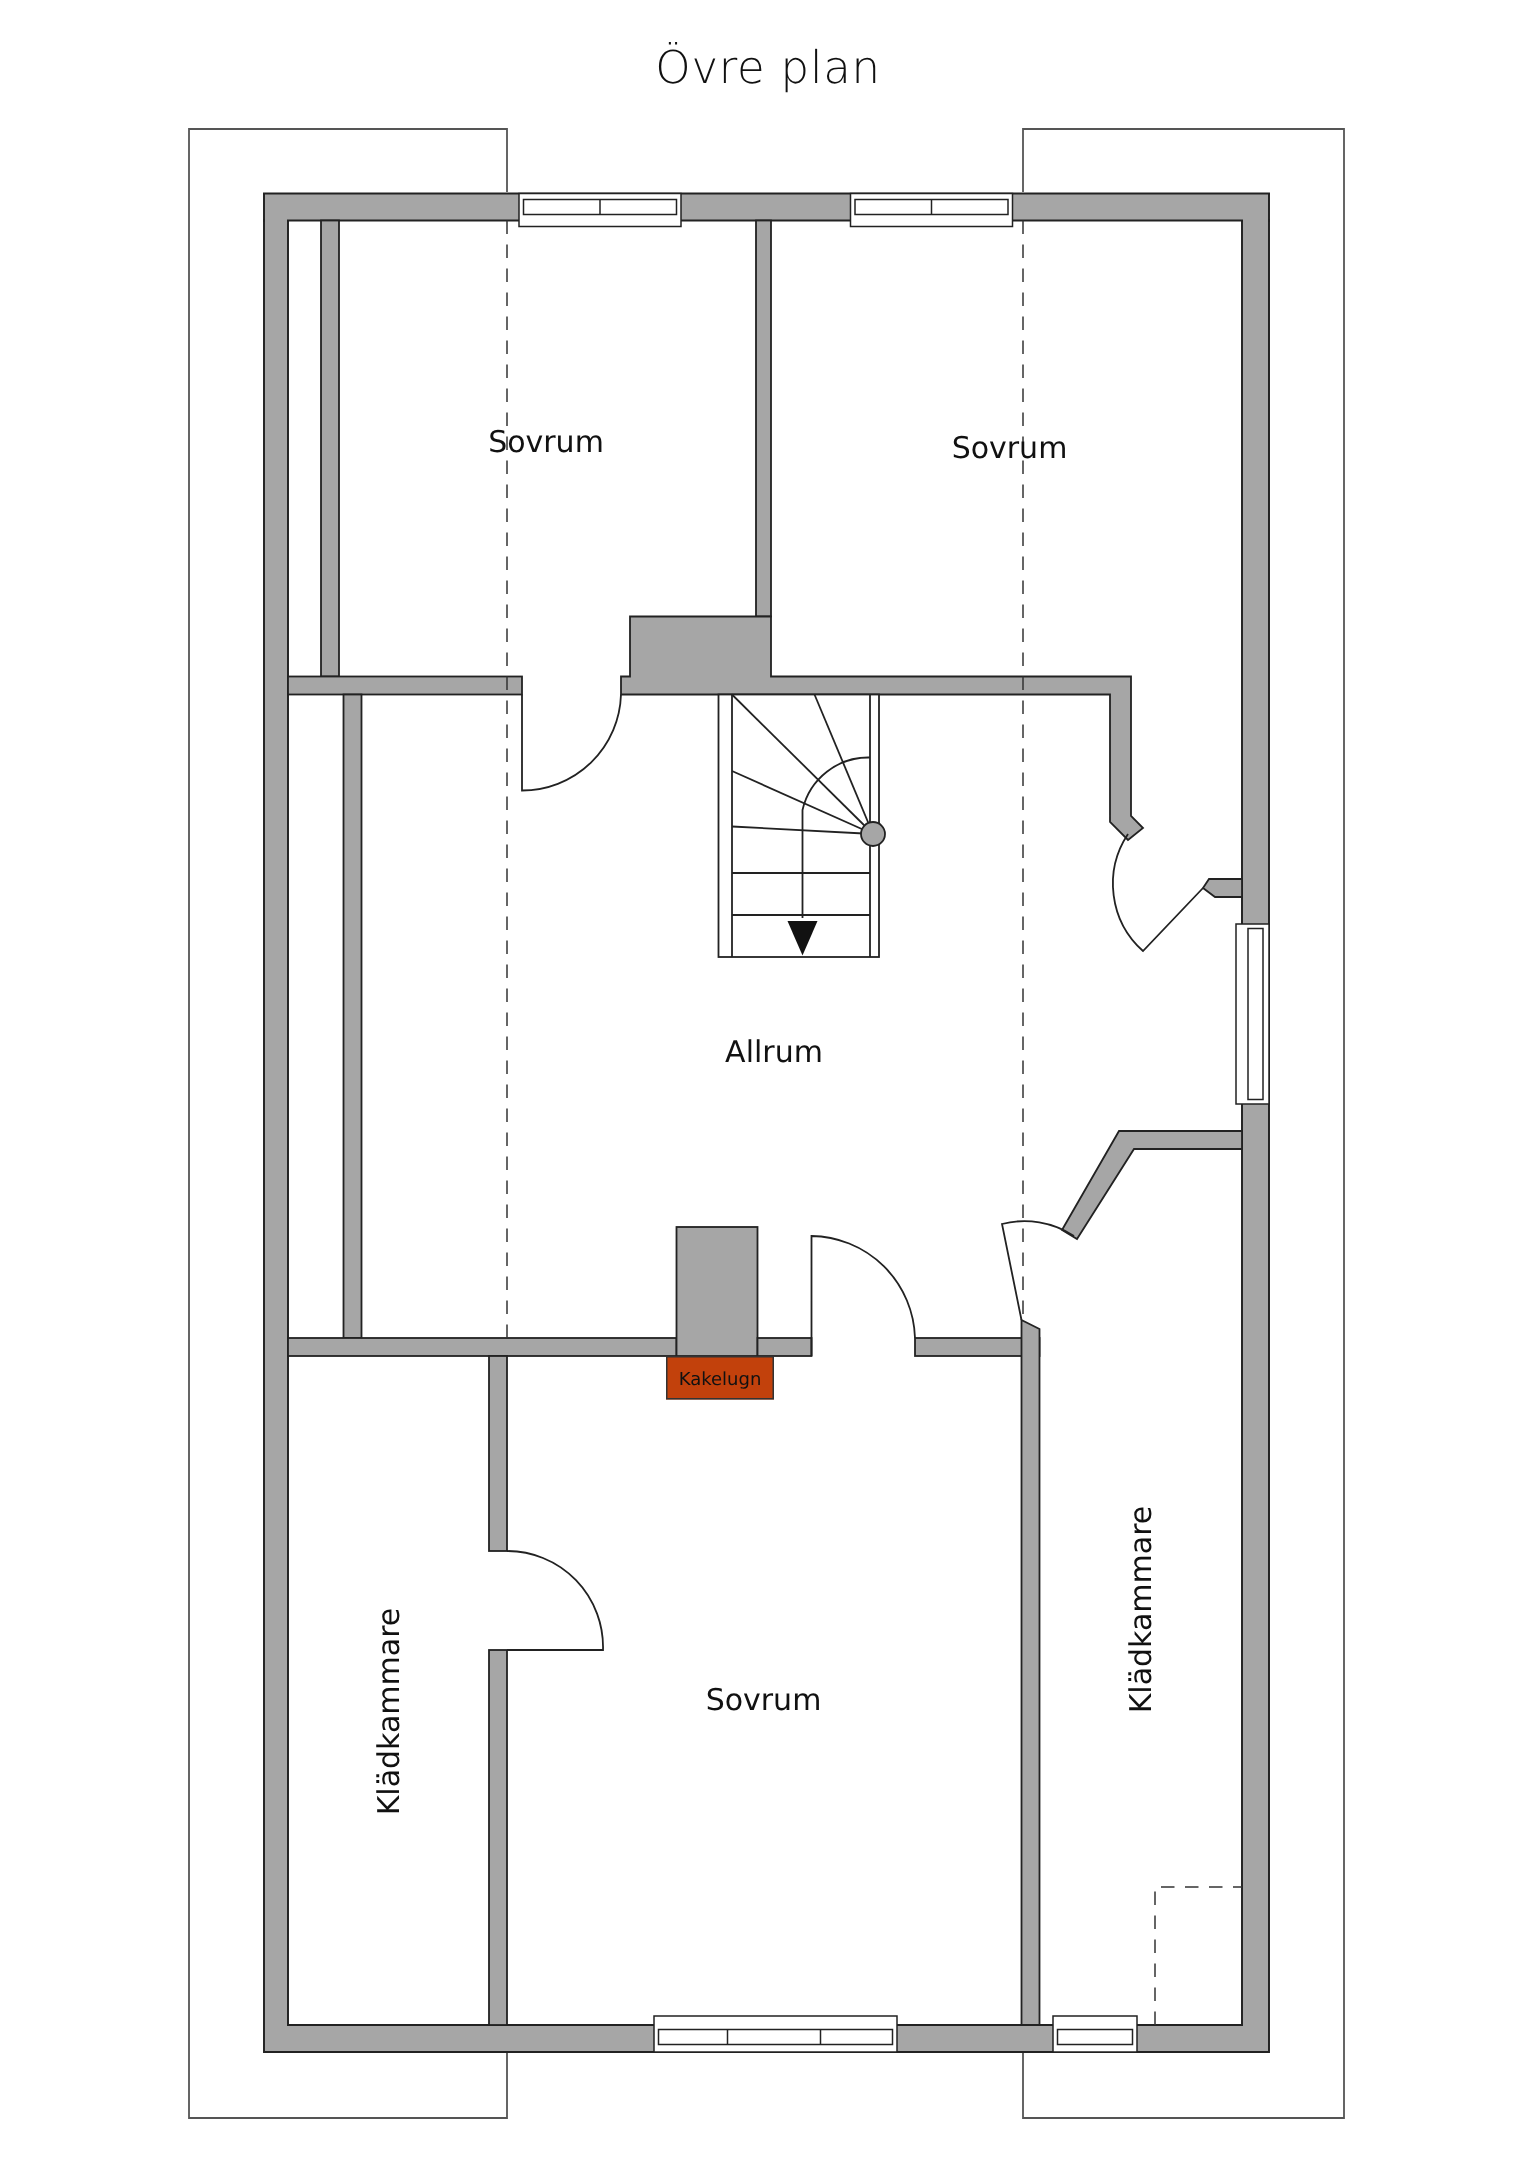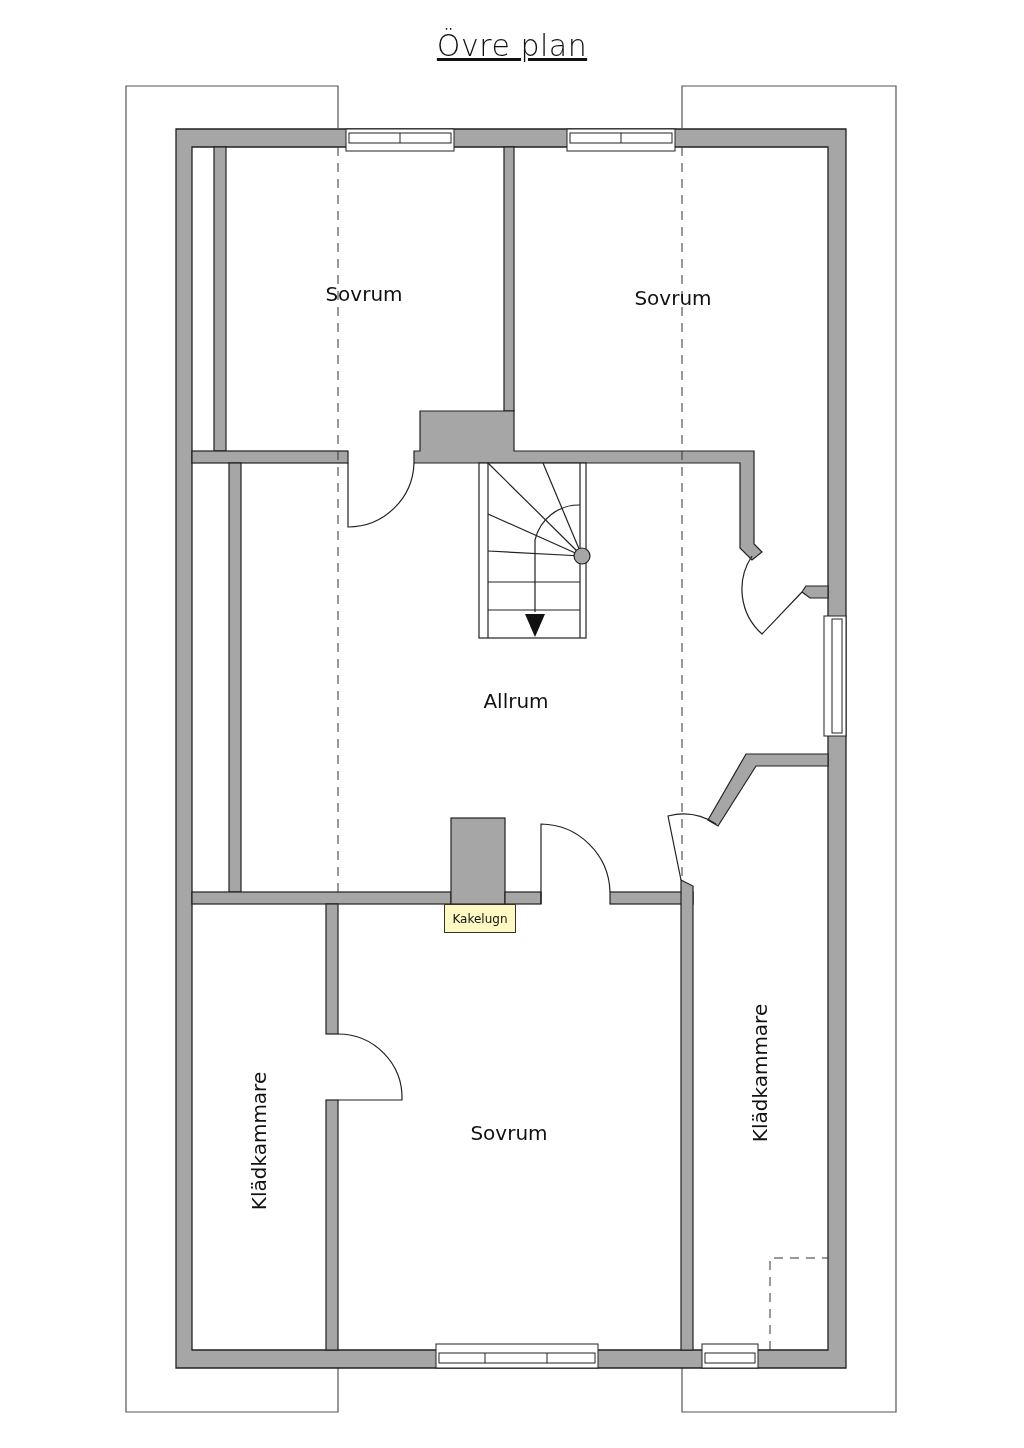--- a/index.html
+++ b/index.html
@@ -1,21 +1,21 @@
 <!DOCTYPE html>
 <html><head>
 <meta charset="utf-8">
 <style>
   html, body { margin: 0; padding: 0; background: #ffffff; }
   body { width: 1024px; height: 1448px; position: relative; overflow: hidden; font-family: "DejaVu Sans", sans-serif; }
-  .title { position: absolute; top: 28px; left: 0; width: 1024px; text-align: center; font-size: 30px; color: #111; font-weight: 300; letter-spacing: 0.5px; text-decoration: underline; }
+  .title { position: absolute; top: 28px; left: 0; width: 1024px; text-align: center; font-size: 30px; color: #111; font-weight: 300; letter-spacing: 0.5px; }
   svg.plan { position: absolute; left: 0; top: 0; }
   .lbl { position: absolute; font-size: 20px; color: #111; white-space: nowrap; transform: translate(-50%, -50%); }
   .lbl.rot { transform: translate(-50%, -50%) rotate(-90deg); }
-  .kakel { position: absolute; left: 444px; top: 904px; width: 72px; height: 29px; border: 1px solid #333; background: #fef9c3; font-size: 12px; line-height: 29px; text-align: center; color: #111; box-sizing: border-box; }
+  .kakel { position: absolute; left: 444px; top: 904px; width: 72px; height: 29px; border: 1px solid #333; background: #c2410c; font-size: 12px; line-height: 29px; text-align: center; color: #111; box-sizing: border-box; }
 </style>
 </head>
 <body>
 
 <div class="title">Övre plan</div>
 
 <svg class="plan" width="1024" height="1448" viewBox="0 0 1024 1448">
 
   <g fill="none" stroke="#555" stroke-width="1.2">
     <polyline points="338,128 338,86 126,86 126,1412 338,1412 338,1368"></polyline>

